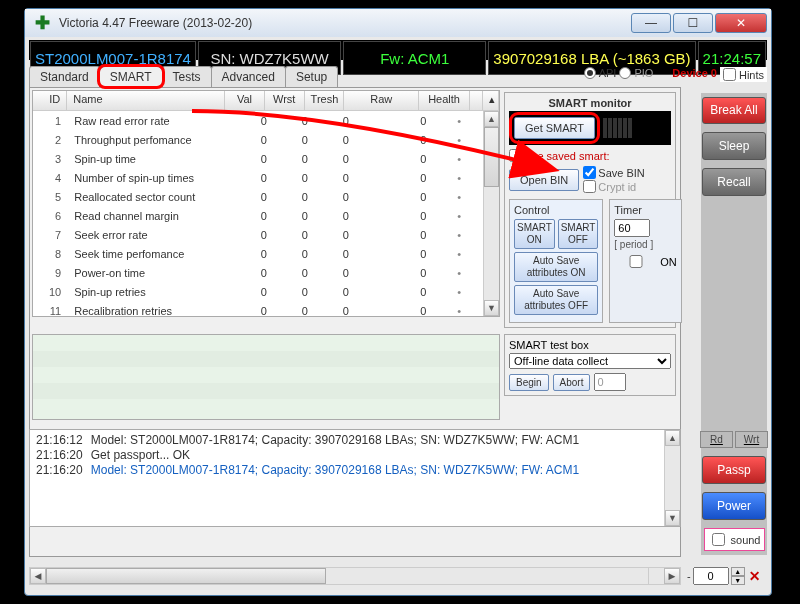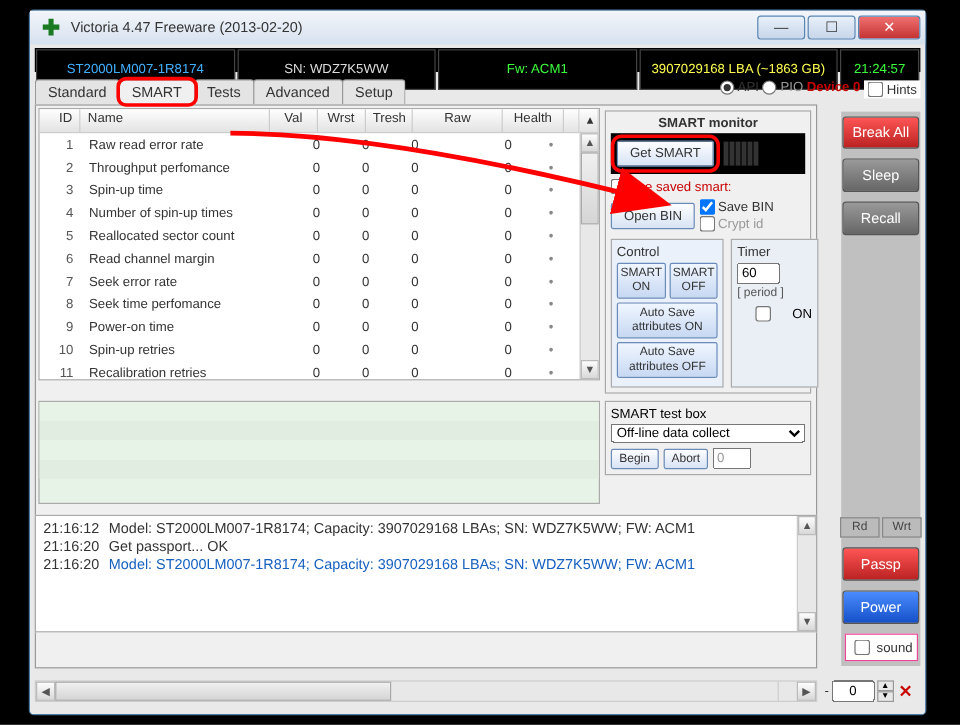--- a/index.html
+++ b/index.html
@@ -9,33 +9,33 @@
 
   .titlebar { height: 28px; background: linear-gradient(#f3f6fa,#d6e1ef); display: flex; align-items: center; padding: 0 4px; }
   .titlebar .icon { width: 18px; height: 18px; color: #1a7a21; font-size: 18px; line-height: 18px; font-weight: bold; margin: 0 6px; }
   .titlebar .title { flex: 1; color: #333; font-size: 12px; }
   .winbtn { width: 40px; height: 20px; margin-left: 2px; border-radius: 3px; display: inline-flex; align-items: center; justify-content: center; border: 1px solid #5a86b5; background: linear-gradient(#e8f0fa,#c7d6ea); font-size: 12px; color: #333; }
   .winbtn.close { background: linear-gradient(#f07070,#c43333); color: #fff; width: 52px; }
 
   .body { position: relative; height: calc(100% - 28px); }
 
   .statusbar { position: absolute; left: 4px; top: 3px; right: 4px; height: 20px; display: flex; gap: 2px; background: #000; padding: 1px; }
-  .statusbar .cell { flex: 1; background: #000; color: #3cff3c; display: flex; align-items: center; justify-content: center; border: 1px solid #444; font-size: 11px; padding: 16px 4px; white-space: nowrap; }
+  .statusbar .cell { flex: 1; background: #000; color: #3cff3c; display: flex; align-items: center; justify-content: center; border: 1px solid #444; font-size: 15px; padding: 16px 4px; white-space: nowrap; }
   .statusbar .c1 { color: #40b0ff; }
   .statusbar .c2 { color: #ddd; }
   .statusbar .c3 { color: #3cff3c; }
   .statusbar .c4 { color: #ffff50; }
   .statusbar .clock { flex: 0 0 66px; color: #3cff3c; }
 
   .tabstrip { position: absolute; left: 4px; top: 26px; right: 52px; height: 24px; display: flex; align-items: flex-end; }
   .tab { padding: 3px 10px; background: #e4e4e4; border: 1px solid #999; border-bottom: none; margin-right: -1px; font-size: 12px; color: #333; border-radius: 3px 3px 0 0; }
   .tab.active { background: #f0f0f0; }
   .tab.highlight { outline: 3px solid #ff0000; outline-offset: -1px; border-radius: 6px; position: relative; z-index: 5; }
   .apipio { position: absolute; right: 54px; top: 30px; font-size: 11px; color: #333; display: flex; align-items: center; gap: 3px; }
-  .apipio .dev { color: #c80000; font-weight: bold; }
+  .apipio .dev { color: #c80000; font-weight: bold; margin-left: 16px; }
   .radio { width: 12px; height: 12px; border: 1px solid #777; border-radius: 50%; display: inline-block; background: #fff; position: relative; }
   .radio.on::after { content: ""; position: absolute; left: 2px; top: 2px; width: 6px; height: 6px; background: #333; border-radius: 50%; }
   .pio-label { color: #999; }
 
   .hints { position: absolute; right: 4px; top: 30px; display: flex; align-items: center; gap: 3px; font-size: 11px; color: #333; background: #fff; padding: 1px 3px; }
   .hints input { margin: 0; }
 
   .mainpanel { position: absolute; left: 4px; right: 90px; top: 50px; bottom: 38px; background: #f0f0f0; border: 1px solid #999; padding: 2px; }
 
   .grid { position: absolute; left: 2px; right: 180px; top: 2px; height: 227px; border: 1px solid #aaa; background: #fff; overflow: hidden; }
@@ -98,21 +98,21 @@
   .testbox .btns { display: flex; gap: 4px; align-items: center; }
   .testbox .numin { width: 32px; font-size: 11px; padding: 1px; color: #999; }
 
   .farright { position: absolute; right: 4px; top: 56px; width: 66px; bottom: 40px; background: #c0c0c0; display: flex; flex-direction: column; align-items: center; padding: 4px 19px; gap: 8px; }
   .bigbtn { width: 64px; padding: 6px 2px; border: 1px solid #555; border-radius: 3px; text-align: center; font-size: 12px; color: #fff; }
   .bigbtn.break { background: linear-gradient(#f55,#b22); line-height: 1.1; }
   .bigbtn.sleep { background: linear-gradient(#999,#666); }
   .bigbtn.recall { background: linear-gradient(#999,#666); }
   .bigbtn.passp { background: linear-gradient(#f55,#b22); }
   .bigbtn.power { background: linear-gradient(#4a8cff,#1550c8); }
-  .rdwrt { display: flex; gap: 2px; width: 68px; }
+  .rdwrt { display: flex; gap: 2px; width: 68px; text-decoration: underline; }
   .rdwrt .t { flex: 1; background: #bbb; border: 1px solid #888; text-align: center; font-size: 10px; color: #444; padding: 2px 0; }
   .soundrow { display: flex; align-items: center; gap: 3px; background: #fff; border: 1px solid #ec4899; padding: 1px 3px; font-size: 11px; color: #333; }
 
   .log { position: absolute; left: 4px; right: 90px; top: 392px; height: 98px; border: 1px solid #aaa; background: #fff; font-family: Verdana, sans-serif; font-size: 12px; overflow: hidden; }
   .log .lscroll { position: absolute; right: 0; top: 0; bottom: 0; width: 16px; background: #e8e8e8; border-left: 1px solid #ccc; }
   .log .lscroll .arrow { height: 16px; background: linear-gradient(#fdfdfd,#d8d8d8); border: 1px solid #bbb; display: flex; align-items: center; justify-content: center; font-size: 9px; color: #555; }
   .log .lscroll .arrow.bot { position: absolute; bottom: 0; left: 0; right: 0; }
   .log-body { position: absolute; left: 0; right: 16px; top: 0; bottom: 0; padding: 2px 6px; }
   .log-line { display: flex; gap: 8px; white-space: nowrap; margin: 1px 0; }
   .log-line .ts { color: #333; }

